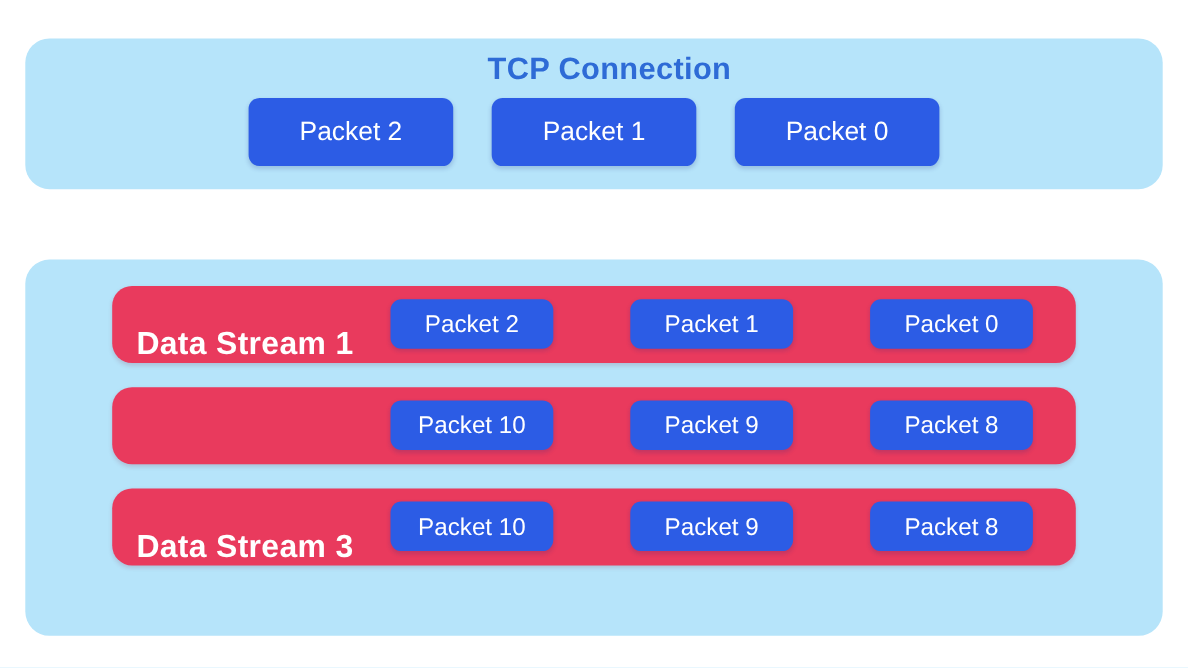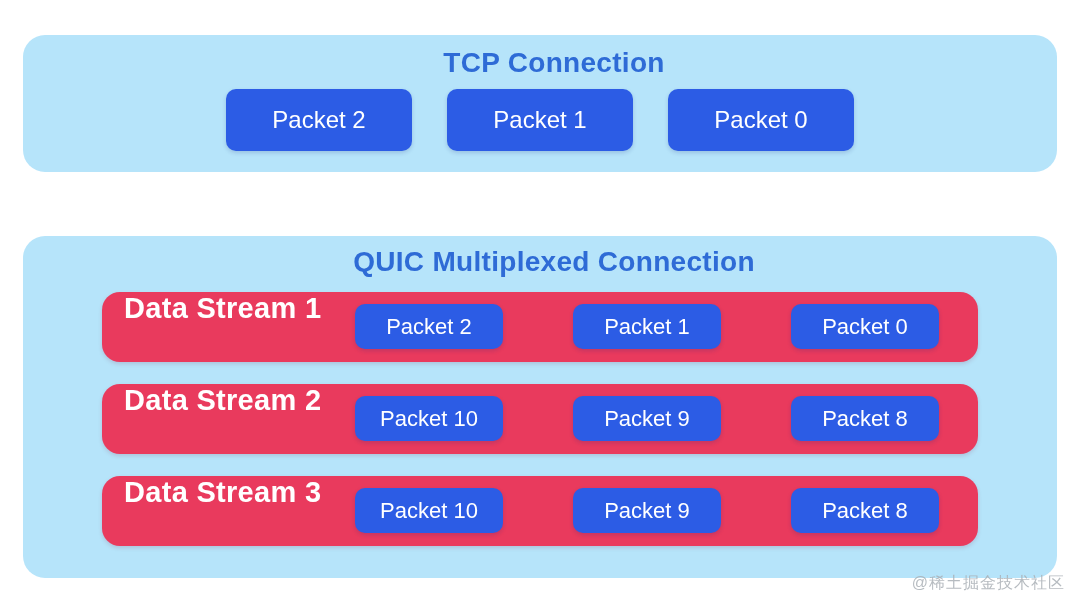--- a/index.html
+++ b/index.html
@@ -34,21 +34,21 @@
   }
   .packet.lg{width:186px;height:62px;font-size:24px}
   .packet.sm{width:148px;height:45px;font-size:22px}
 
   .tcp-row{display:flex;justify-content:center;gap:35px;margin-top:10px}
 
   .streams{display:flex;flex-direction:column;align-items:center;gap:22px;margin-top:14px}
   .stream{
     position:relative;width:876px;height:70px;
     background:var(--stream-bg,#e93a5d);
-    border-radius:18px;display:flex;align-items:flex-start;
+    border-radius:18px;display:flex;align-items:flex-end;
     box-shadow:0 2px 4px rgba(120,10,40,.15);
   }
   .stream-label{
     color:var(--stream-label-text,#ffffff);
     font-weight:700;font-size:29px;margin-left:22px;letter-spacing:.3px;white-space:nowrap;
   }
   .stream-packets{position:absolute;left:253px;top:12px;display:flex;gap:70px}
 
   .watermark{
     position:absolute;right:15px;bottom:13px;
@@ -64,48 +64,45 @@
   <section class="panel" id="tcp-panel">
     <h2 class="panel-title">TCP Connection</h2>
     <div class="tcp-row">
       <div class="packet lg">Packet 2</div>
       <div class="packet lg">Packet 1</div>
       <div class="packet lg">Packet 0</div>
     </div>
   </section>
 
   <section class="panel" id="quic-panel">
-    <h2 class="panel-title">QUIC Multiplexed Connection</h2>
     <div class="streams">
 
       <div class="stream">
         <span class="stream-label">Data Stream 1</span>
         <div class="stream-packets">
           <div class="packet sm">Packet 2</div>
           <div class="packet sm">Packet 1</div>
           <div class="packet sm">Packet 0</div>
         </div>
       </div>
 
       <div class="stream">
-        <span class="stream-label">Data Stream 2</span>
         <div class="stream-packets">
           <div class="packet sm">Packet 10</div>
           <div class="packet sm">Packet 9</div>
           <div class="packet sm">Packet 8</div>
         </div>
       </div>
 
       <div class="stream">
         <span class="stream-label">Data Stream 3</span>
         <div class="stream-packets">
           <div class="packet sm">Packet 10</div>
           <div class="packet sm">Packet 9</div>
           <div class="packet sm">Packet 8</div>
         </div>
       </div>
 
     </div>
   </section>
 
-  <div class="watermark">@稀土掘金技术社区</div>
 
 </div>
 
 </body></html>

